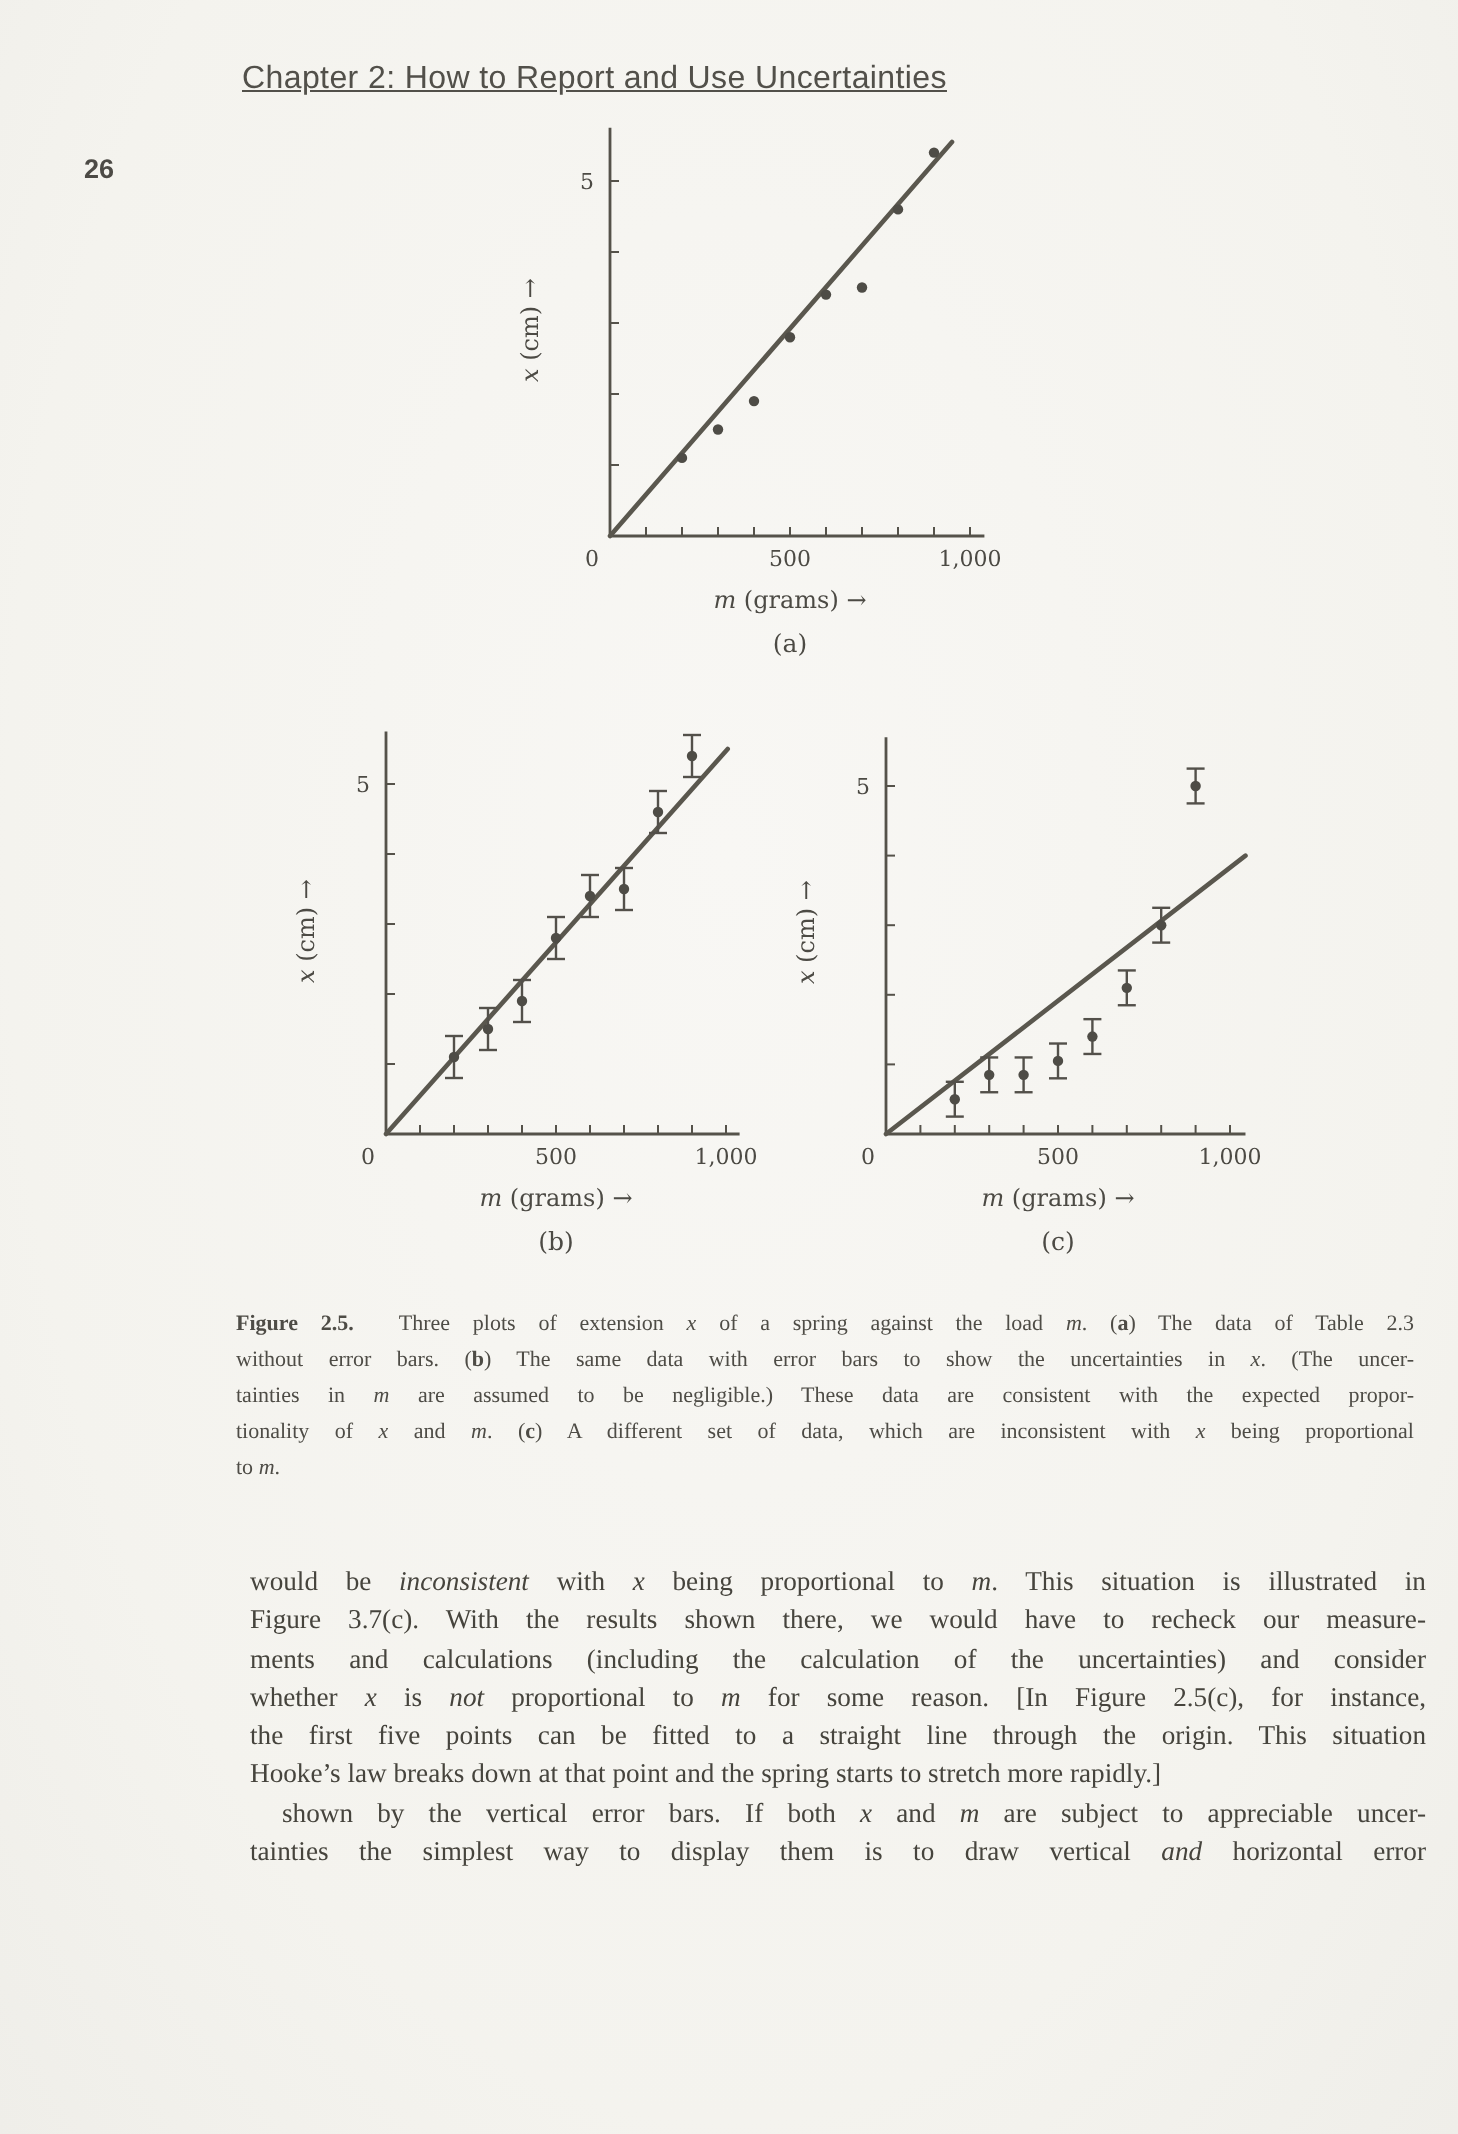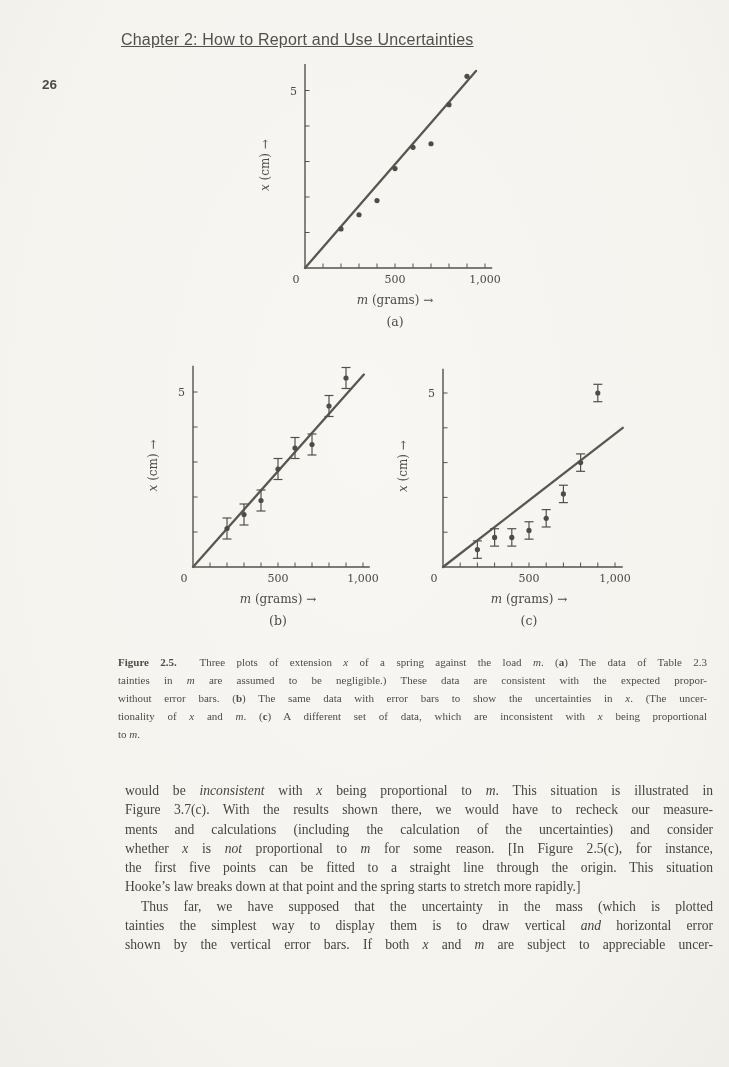--- a/index.html
+++ b/index.html
@@ -207,33 +207,32 @@
         <line x1="218.29999999999998" y1="41.70000000000002" x2="227.29999999999998" y2="41.70000000000002" stroke="#53504a" stroke-width="1.2"></line>
         <circle cx="222.79999999999998" cy="33" r="2.6" fill="#4e4c46"></circle>
         <text x="154" y="243" text-anchor="middle" font-size="12px" font-family="&quot;DejaVu Serif&quot;,&quot;Liberation Serif&quot;,serif"><tspan font-style="italic">m</tspan><tspan> (grams) </tspan><tspan>→</tspan></text>
         <text x="32" y="106.08000000000001" text-anchor="middle" font-size="12px" font-family="&quot;DejaVu Serif&quot;,&quot;Liberation Serif&quot;,serif" transform="rotate(-90 32 106.08000000000001)"><tspan font-style="italic">x</tspan><tspan> (cm) </tspan><tspan>→</tspan></text>
         <text x="154" y="265" text-anchor="middle" font-size="12.5px" font-family="&quot;DejaVu Serif&quot;,&quot;Liberation Serif&quot;,serif">(c)</text>
       </svg>
   </div>
 
   <div class="caption" id="caption">
       <div class="ln"><b>Figure 2.5.</b>&nbsp; Three plots of extension <i>x</i> of a spring against the load <i>m</i>. (<b>a</b>) The data of Table 2.3</div>
+      <div class="ln">without error bars. (<b>b</b>) The same data with error bars to show the uncertainties in <i>x</i>. (The uncer-</div>
       <div class="ln">tainties in <i>m</i> are assumed to be negligible.) These data are consistent with the expected propor-</div>
-      <div class="ln">without error bars. (<b>b</b>) The same data with error bars to show the uncertainties in <i>x</i>. (The uncer-</div>
       <div class="ln">tionality of <i>x</i> and <i>m</i>. (<b>c</b>) A different set of data, which are inconsistent with <i>x</i> being proportional</div>
       <div class="ln last">to <i>m</i>.</div>
     </div>
   <div class="bodytext" id="bodytext">
       <div class="para">
         <div class="ln">would be <i>inconsistent</i> with <i>x</i> being proportional to <i>m</i>. This situation is illustrated in</div>
         <div class="ln">Figure 3.7(c). With the results shown there, we would have to recheck our measure-</div>
         <div class="ln">ments and calculations (including the calculation of the uncertainties) and consider</div>
         <div class="ln">whether <i>x</i> is <i>not</i> proportional to <i>m</i> for some reason. [In Figure 2.5(c), for instance,</div>
         <div class="ln">the first five points can be fitted to a straight line through the origin. This situation</div>
         <div class="ln last">Hooke’s law breaks down at that point and the spring starts to stretch more rapidly.]</div>
       </div>
       <div class="para indent">
-        <div class="ln">Thus far, we have supposed that the uncertainty in the mass (which is plotted</div>
+        <div class="ln">shown by the vertical error bars. If both <i>x</i> and <i>m</i> are subject to appreciable uncer-</div>
         <div class="ln">tainties the simplest way to display them is to draw vertical <i>and</i> horizontal error</div>
-        <div class="ln">shown by the vertical error bars. If both <i>x</i> and <i>m</i> are subject to appreciable uncer-</div>
       </div>
     </div>
 </div>
 
 </body></html>

